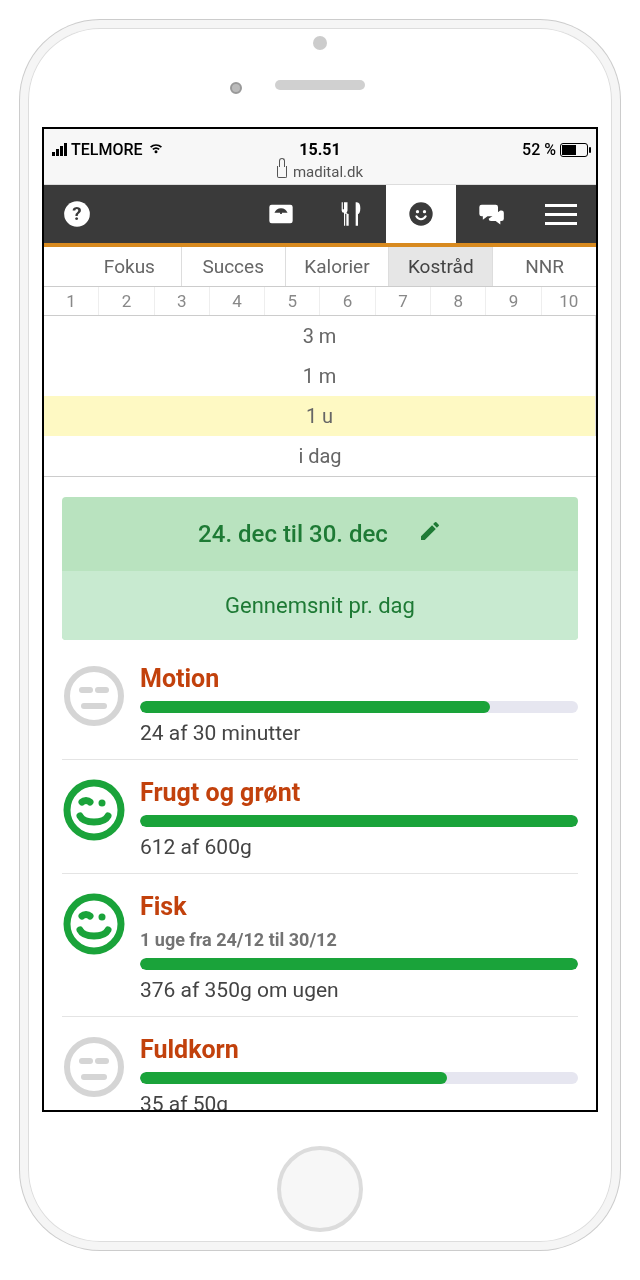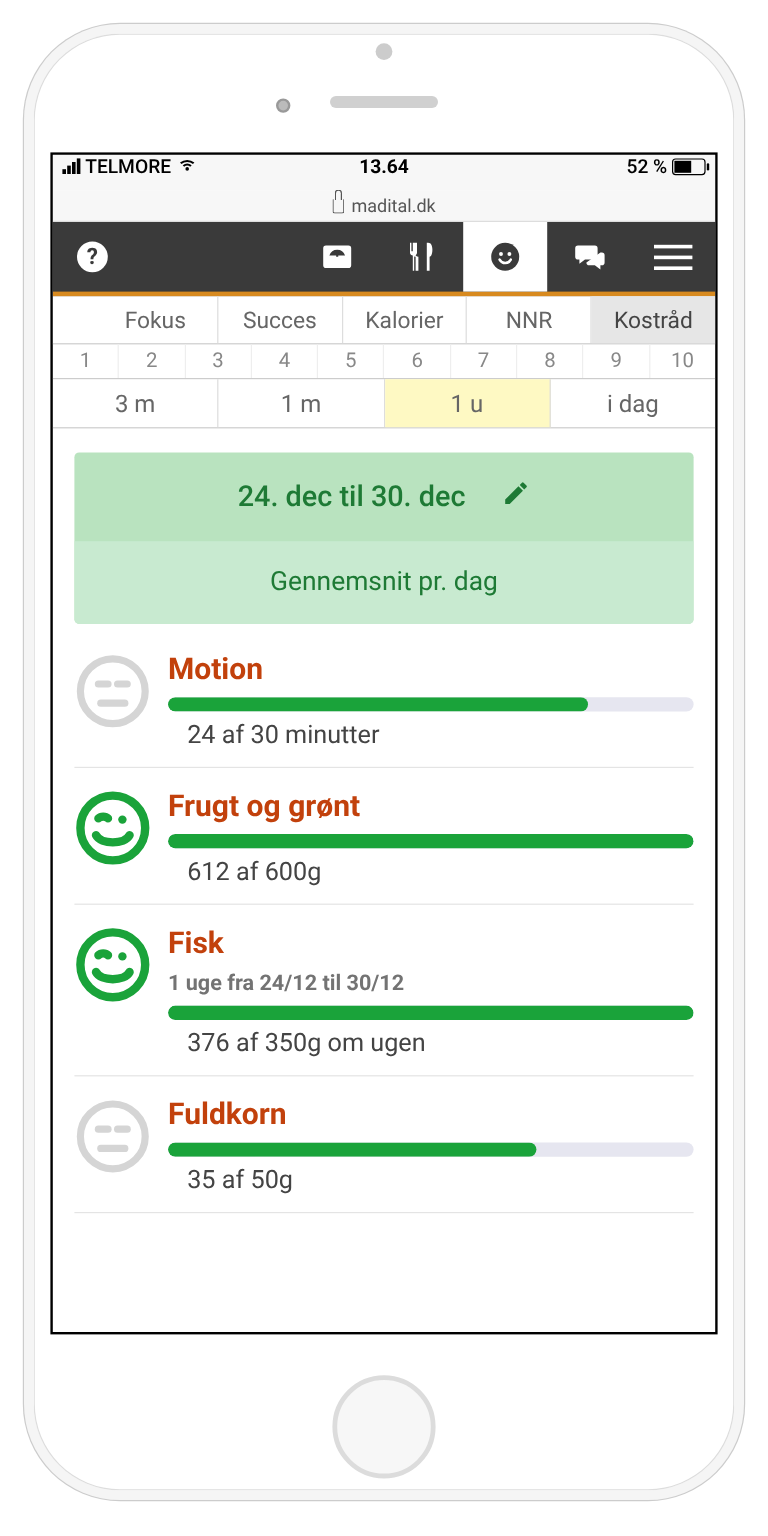--- a/index.html
+++ b/index.html
@@ -74,21 +74,21 @@
     background: #fff;
     border: 2px solid #000;
     overflow: hidden;
   }
 
   
   .statusbar {
     height: 30px;
     background: #f7f7f7;
     display: flex;
-    align-items: flex-start;
+    align-items: flex-end;
     padding: 0 8px;
     font-size: 16px;
     font-weight: 500;
     color: #000;
   }
   .statusbar .left { display:flex; align-items:center; gap:4px; flex:1; }
   .statusbar .center { flex:1; text-align:center; font-weight:700; }
   .statusbar .right { flex:1; display:flex; justify-content:flex-end; align-items:center; gap:4px; }
   .signal { display:flex; align-items:flex-end; gap:1px; }
   .signal i { width:3px; background:#000; display:block; }
@@ -113,40 +113,40 @@
   .hamb i{ width:32px; height:3px; background:#fff; display:block;}
 
   
   .tabrow{ display:flex; background:#fff; border-bottom:1px solid #ccc;padding-left:34px; }
   .tabrow .t{ flex:1; text-align:center; padding:8px 0; font-size:19px; color:#666; border-right:1px solid #ddd;}
   .tabrow .t:last-child{border-right:none;}
   .tabrow .t.sel{ background:#e6e6e6; color:#444;}
   .numrow{ display:flex; border-bottom:1px solid #ccc;}
   .numrow .n{ flex:1; text-align:center; padding:4px 0; font-size:17px; color:#888; border-right:1px solid #eee;}
   .numrow .n:last-child{border-right:none;}
-  .rangerow{ display:flex; border-bottom:1px solid #ccc;}
+  .rangerow{ display:flex; border-bottom:1px solid #ccc;flex-direction:column;}
   .rangerow .r{ flex:1; text-align:center; padding:8px 0; font-size:20px; color:#666; border-right:1px solid #ddd;}
   .rangerow .r:last-child{border-right:none;}
   .rangerow .r.sel{ background:#fef9c3;}
 
   .content{ padding:20px 18px 0; }
   .datecard{ background:#b9e3bf; border-radius:4px; overflow:hidden;}
   .datecard .top{ padding:22px 0; text-align:center; font-size:24px; color:#1e7a35; font-weight:500; display:flex; justify-content:center; align-items:center; gap:30px;}
   .datecard .bot{ background:#c8ead0; padding:22px 0; text-align:center; font-size:22px; color:#1e7a35;}
   .edit-ic{ width:24px; height:24px; }
 
   .list{ margin-top:6px;}
   .item{ display:flex; padding:18px 0 14px; border-bottom:1px solid #e4e4e4; gap:14px; align-items:flex-start;}
   .face{ width:64px; height:64px; flex-shrink:0;}
   .item-body{ flex:1; }
   .item-title{ font-size:25px; font-weight:700; color:#c2410c; margin-bottom:8px;}
   .item-sub{ font-size:18px; font-weight:700; color:#737373; margin:4px 0 8px;}
   .bar{ width:100%; height:12px; background:#e6e6f0; border-radius:8px; overflow:hidden; margin-bottom:8px;}
   .bar i{ display:block; height:100%; background:#1aa33a; border-radius:8px;}
-  .item-detail{ font-size:21px; color:#444;margin-left:16px;}
+  .item-detail{ font-size:21px; color:#444;}
 
   .face-grey{ stroke:#d5d5d5; fill:none; stroke-width:6;}
   .face-green{ stroke:#1aa33a; fill:none; stroke-width:7;}
 </style>
 </head>
 <body>
 
 <div class="phone-outer">
  <div class="phone-mid">
   <div class="cam-top"></div>
@@ -164,21 +164,21 @@
                 <i></i>
                 <i></i>
               </span>
           <span>TELMORE</span>
           <span>
             <svg viewBox="0 0 24 18" width="18" height="14">
                   <path d="M12 16a2 2 0 100-4 2 2 0 000 4zm-5-6a8 8 0 0110 0l-1.6 1.6a5.7 5.7 0 00-6.8 0zm-3-3a12.5 12.5 0 0116 0l-1.6 1.6a10.3 10.3 0 00-12.8 0z" fill="#000"></path>
                 </svg>
           </span>
         </div>
-        <div class="center">13.64</div>
+        <div class="center">15.51</div>
         <div class="right">
           <span>52 %</span>
           <span class="battery">
                 <i></i>
               </span>
         </div>
       </div>
 
       <div class="urlrow">
         <span class="lock-ic"></span>
@@ -222,22 +222,22 @@
               <i></i>
               <i></i>
               <i></i>
             </div>
       </div>
 
       <div class="tabrow" id="tabrow">
             <div class="t">Fokus</div>
             <div class="t">Succes</div>
             <div class="t">Kalorier</div>
+            <div class="t sel">Kostråd</div>
             <div class="t">NNR</div>
-            <div class="t sel">Kostråd</div>
           </div>
       <div class="numrow" id="numrow">
             <div class="n">1</div>
             <div class="n">2</div>
             <div class="n">3</div>
             <div class="n">4</div>
             <div class="n">5</div>
             <div class="n">6</div>
             <div class="n">7</div>
             <div class="n">8</div>

